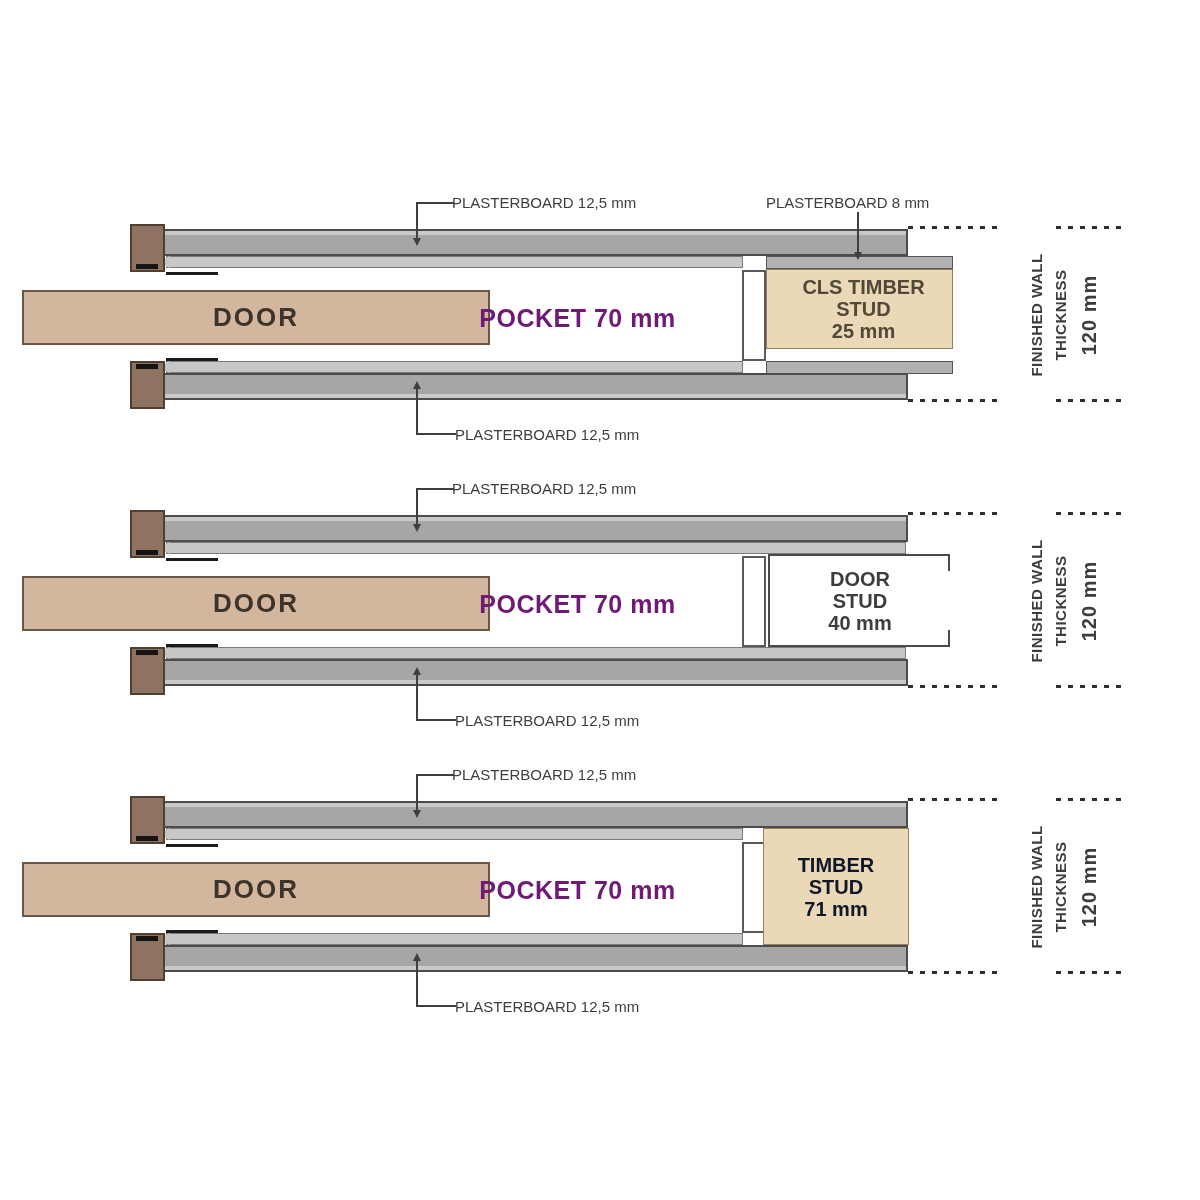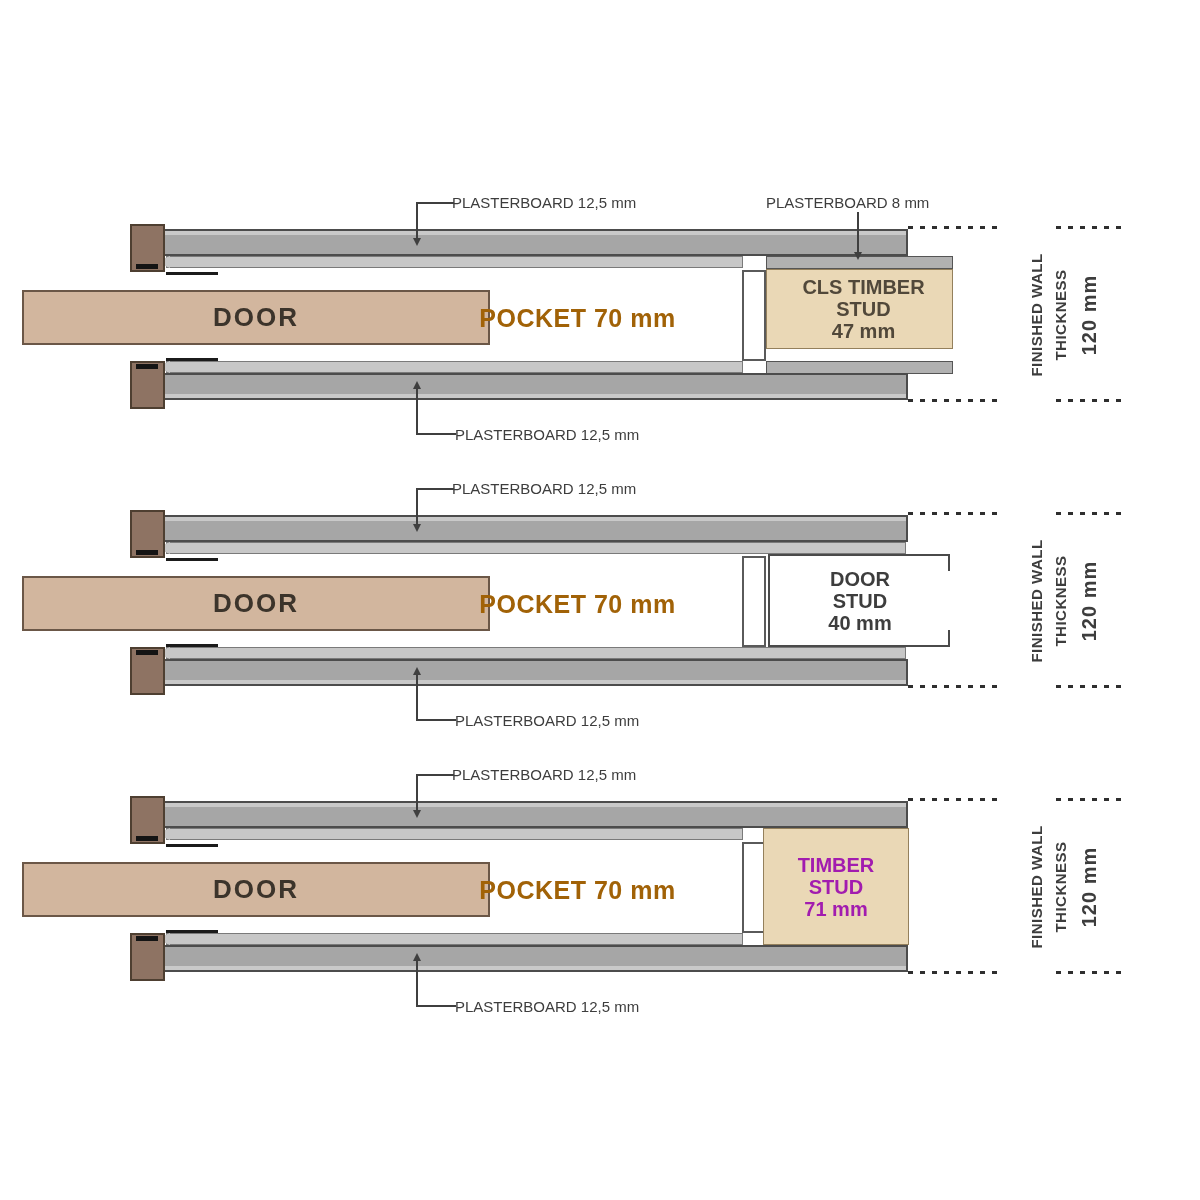--- a/index.html
+++ b/index.html
@@ -30,37 +30,37 @@
   .seal{position:absolute;left:136px;width:22px;height:5px;background:#141414;z-index:4;}
   .seal.top{top:72px}.seal.bot{top:172px}
   .mouth{position:absolute;left:166px;width:52px;height:3px;background:#1b1b1b;z-index:2;}
   .mouth.top{top:80px}.mouth.bot{top:166px}
 
   
   .door{position:absolute;left:22px;top:98px;width:468px;height:55px;background:#d2b69e;
         border:2px solid #6b5747;box-sizing:border-box;display:flex;align-items:center;
         justify-content:center;font-size:26px;font-weight:bold;letter-spacing:2px;color:#3c342b;text-align:center;}
   .pocket-label{position:absolute;left:455px;top:112px;width:245px;text-align:center;
-        font-size:25px;font-weight:bold;color:#a16207;letter-spacing:0.5px;}
+        font-size:25px;font-weight:bold;color:#701a75;letter-spacing:0.5px;}
   .cap{position:absolute;left:742px;top:78px;width:24px;height:91px;background:#ffffff;
        border:2px solid #5a5a5a;box-sizing:border-box;z-index:2;}
 
   
   .strip6{position:absolute;left:766px;width:187px;height:13px;background:#b1b1b1;
           border:1px solid #555;box-sizing:border-box;}
   .strip6.top{top:64px}.strip6.bot{top:169px}
   .stud{position:absolute;display:flex;flex-direction:column;align-items:center;
         justify-content:center;text-align:center;font-weight:bold;box-sizing:border-box;
         font-size:20px;line-height:22px;z-index:2;}
   .d1 .stud{left:766px;top:77px;width:187px;height:80px;background:#ead8b6;
             border:1px solid #94805c;color:#51483a;padding-left:8px;}
   .d2 .stud{left:768px;top:76px;width:182px;height:93px;background:#ffffff;
             border:2px solid #4a4a4a;border-right:none;color:#3d3d3d;}
   .d3 .stud{left:763px;top:64px;width:146px;height:117px;background:#ead8b6;
-            border:1px solid #94805c;color:#a21caf;}
+            border:1px solid #94805c;color:#0f172a;}
   .stub{position:absolute;left:948px;width:2px;height:17px;background:#4a4a4a;z-index:3;}
   .stub.t{top:76px}.stub.b{top:152px}
 
   
   .dots{position:absolute;height:3px;
         background:repeating-linear-gradient(to right,#2e2e2e 0 5px,transparent 5px 12px);}
   .dots.l{left:908px;width:96px}.dots.r{left:1056px;width:66px}
   .dots.top{top:34px}.dots.bot{top:207px}
 
   
@@ -120,21 +120,21 @@
     <div class="door">
       <span>DOOR</span>
     </div>
     <div class="pocket-label">POCKET 70 mm</div>
     <div class="cap"></div>
 
     <div class="strip6 top"></div>
     <div class="stud">
       <span>CLS TIMBER</span>
       <span>STUD</span>
-      <span>47 mm</span>
+      <span>25 mm</span>
     </div>
     <div class="strip6 bot"></div>
 
     <div class="mouth bot"></div>
     <div class="wedge bot"></div>
     <div class="liner bot"></div>
     <div class="jamb bot"></div>
     <div class="seal bot"></div>
     <div class="pbband bot"></div>
 

